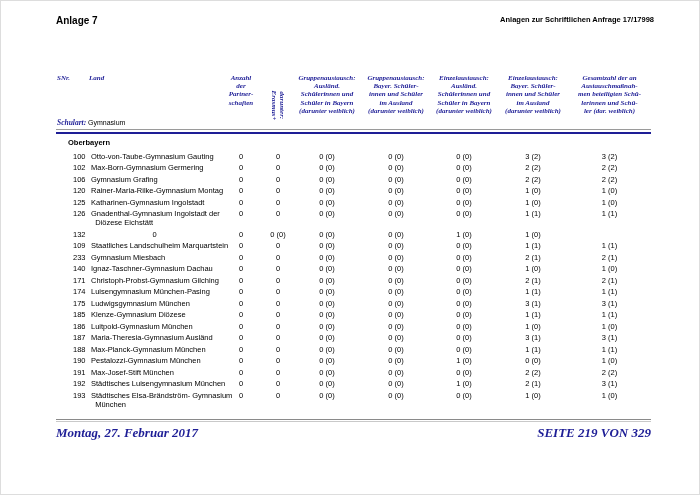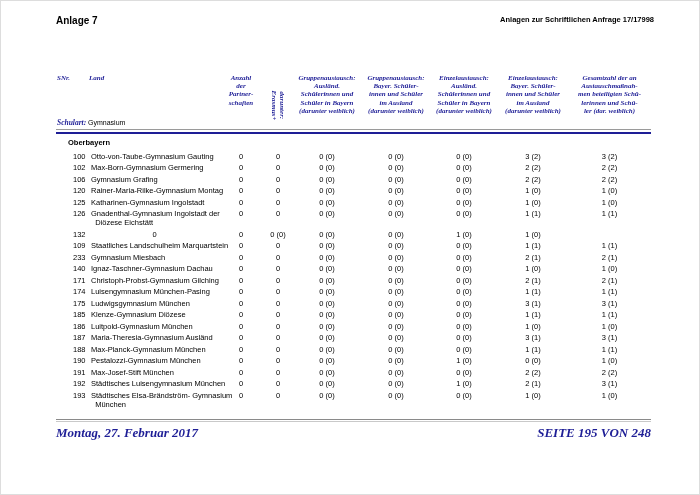--- a/index.html
+++ b/index.html
@@ -346,17 +346,17 @@
           <div class="cell-v">1 (0)</div>
         </div>
       </div>
 
   </div>
 
   <div class="footer">
     <div class="frule"></div>
     <div class="fline">
       <span>Montag, 27. Februar 2017</span>
-      <span>SEITE 195 VON 248</span>
+      <span>SEITE 219 VON 329</span>
     </div>
   </div>
 
 </div>
 
 </body></html>

